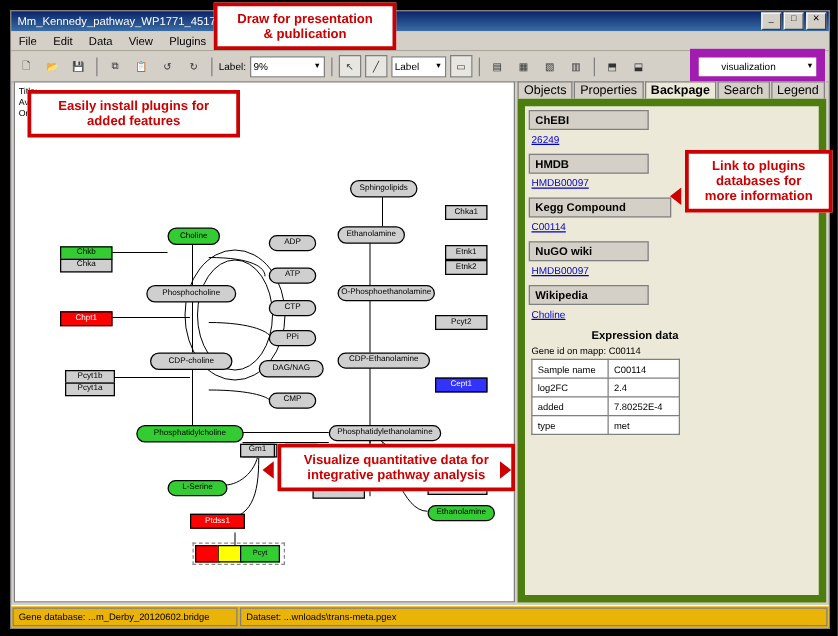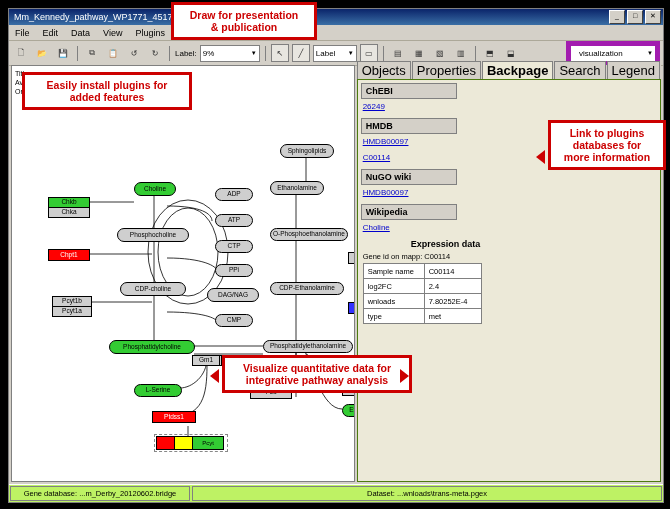--- a/index.html
+++ b/index.html
@@ -14,40 +14,40 @@
   .menubar{height:15px;background:#d4d0c8;border-bottom:1px solid #aca899;display:flex;align-items:center;font-size:9px;padding-left:3px;gap:7px;}
   .menubar span{padding:19px 3px;}
   
   .toolbar{height:22px;background:#d4d0c8;display:flex;align-items:center;font-size:9px;padding:1px 3px;gap:3px;border-bottom:1px solid #aca899;}
   .tbtn{width:16px;height:16px;background:#d4d0c8;border:1px solid #d4d0c8;display:flex;align-items:center;justify-content:center;font-size:8px;color:#333;}
   .tbtn.bx{border:1px solid #808080;background:#e8e6e0;}
   .sep{width:1px;height:15px;background:#808080;margin:0 2px;}
   .zoomsel{height:15px;width:56px;background:#fff;border:1px solid #808080;font-size:8px;display:flex;align-items:center;padding-left:2px;justify-content:space-between;}
   .caret{font-size:6px;padding-right:2px;}
   .lblsel{height:15px;width:40px;background:#fff;border:1px solid #808080;font-size:8px;display:flex;align-items:center;padding-left:2px;justify-content:space-between;}
-  .vissel{height:15px;width:76px;background:#fff;border:5px solid #a21caf;font-size:8px;display:flex;align-items:center;padding-left:8px;justify-content:space-between;}
+  .vissel{height:15px;width:76px;background:#fff;border:7px solid #a21caf;font-size:8px;display:flex;align-items:center;padding-left:18px;justify-content:space-between;}
   
   .body{position:absolute;left:0;top:54px;right:0;bottom:18px;display:flex;}
   .canvaswrap{position:relative;width:424px;background:#fff;border:1px solid #808080;margin:2px;overflow:hidden;}
   .sidepanel{flex:1;margin:2px 2px 2px 0;background:#d4d0c8;display:flex;flex-direction:column;}
-  .tabs{display:flex;font-size:13px;height:14px;align-items:flex-end;}
+  .tabs{display:flex;font-size:10px;height:14px;align-items:flex-end;}
   .tab{padding:1px 4px;background:#d4d0c8;border:1px solid #808080;border-bottom:none;margin-right:1px;}
   .tab.active{background:#ece9d8;font-weight:bold;}
-  .sidebody{flex:1;background:#ece9d8;border:1px solid #4d7c0f;overflow:hidden;padding:3px;}
+  .sidebody{flex:1;background:#ece9d8;border:6px solid #4d7c0f;overflow:hidden;padding:3px;}
   .secthead{background:#d4d0c8;border:1px solid #808080;font-size:9px;font-weight:bold;padding:2px 4px;margin-bottom:3px;width:86px;}
   .link{color:#0000cc;text-decoration:underline;font-size:8px;margin:0 0 7px 2px;display:block;}
   .plain{font-size:8px;margin:0 0 7px 2px;display:block;color:#000;}
   .exphead{font-size:9px;font-weight:bold;margin:4px 0 3px 2px;padding-left:48px;}
   .gid{font-size:7.5px;margin:0 0 2px 2px;}
   table.gt{border-collapse:collapse;font-size:7.5px;margin-left:2px;}
   table.gt td{border:1px solid #808080;padding:1px 4px;background:#fff;height:12px;}
   table.gt td.k{width:52px;}
   table.gt td.v{width:48px;}
   
-  .status{position:absolute;left:0;right:0;bottom:0;height:17px;background:#bef264;border-top:1px solid #fff;display:flex;align-items:center;font-size:7.5px;text-align:center;}
+  .status{position:absolute;left:0;right:0;bottom:0;height:17px;background:#eab308;border-top:1px solid #fff;display:flex;align-items:center;font-size:7.5px;}
   .statcell{border:1px solid #808080;border-top-color:#808080;margin:1px;padding:1px 4px;height:11px;line-height:11px;white-space:nowrap;overflow:hidden;}
   
   .ctitle{position:absolute;left:3px;top:3px;font-size:7px;line-height:9px;color:#000;}
   
   .node{position:absolute;font-size:6.5px;display:flex;align-items:center;justify-content:center;border:1px solid #000;color:#000;text-align:center;line-height:1;}
   .el{border-radius:9px;background:#cfcfcf;}
   .rect{background:#cfcfcf;}
   .green{background:#33cc33;}
   .red{background:#ff0000;}
   .blue{background:#3333ff;}
@@ -210,20 +210,21 @@
         <span class="tab">Legend</span>
       </div>
       <div class="sidebody">
 
         <div class="secthead">ChEBI</div>
         <a class="link" href="#">26249</a>
 
         <div class="secthead">HMDB</div>
         <a class="link" href="#">HMDB00097</a>
 
+        <div class="secthead" style="width:104px">Kegg Compound</div>
         <a class="link" href="#">C00114</a>
 
 
         <div class="secthead">NuGO wiki</div>
         <a class="link" href="#">HMDB00097</a>
 
         <div class="secthead">Wikipedia</div>
         <a class="link" href="#">Choline</a>
 
         <div class="exphead">Expression data</div>
@@ -232,21 +233,21 @@
           <tbody>
               <tr>
             <td class="k">Sample name</td>
             <td class="v">C00114</td>
           </tr>
           <tr>
             <td class="k">log2FC</td>
             <td class="v">2.4</td>
           </tr>
           <tr>
-            <td class="k">wnloads</td>
+            <td class="k">added</td>
             <td class="v">7.80252E-4</td>
           </tr>
           <tr>
             <td class="k">type</td>
             <td class="v">met</td>
           </tr>
         </tbody>
           </table>
       </div>
     </div>

